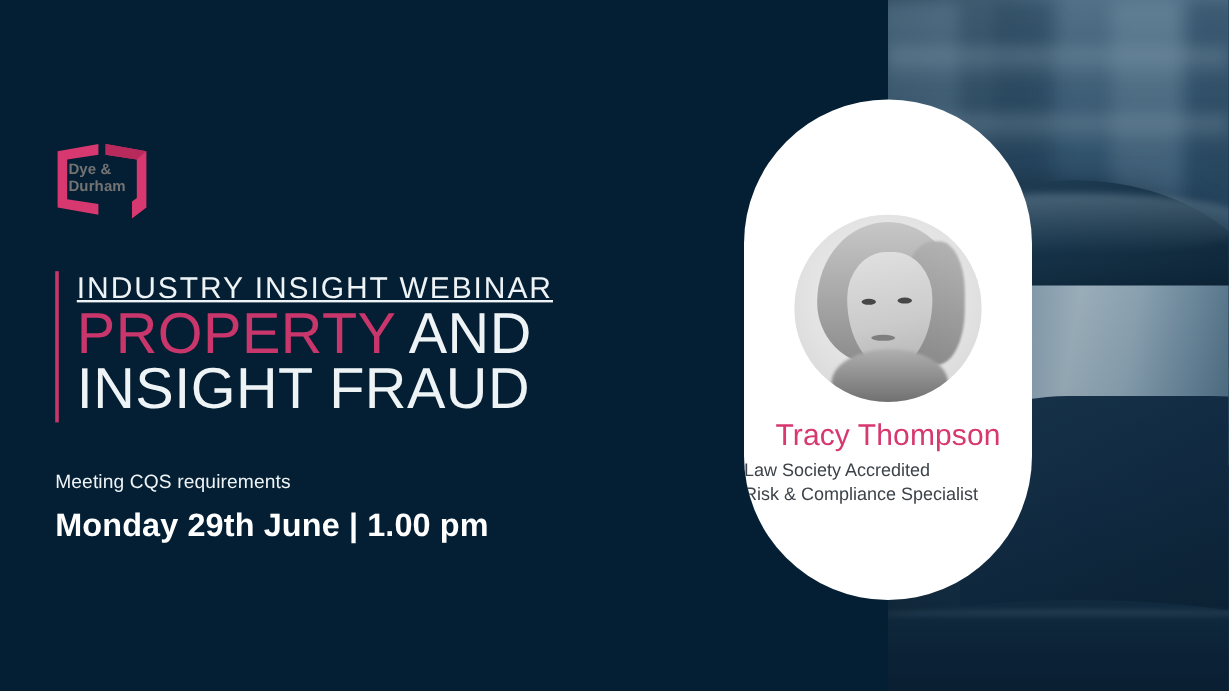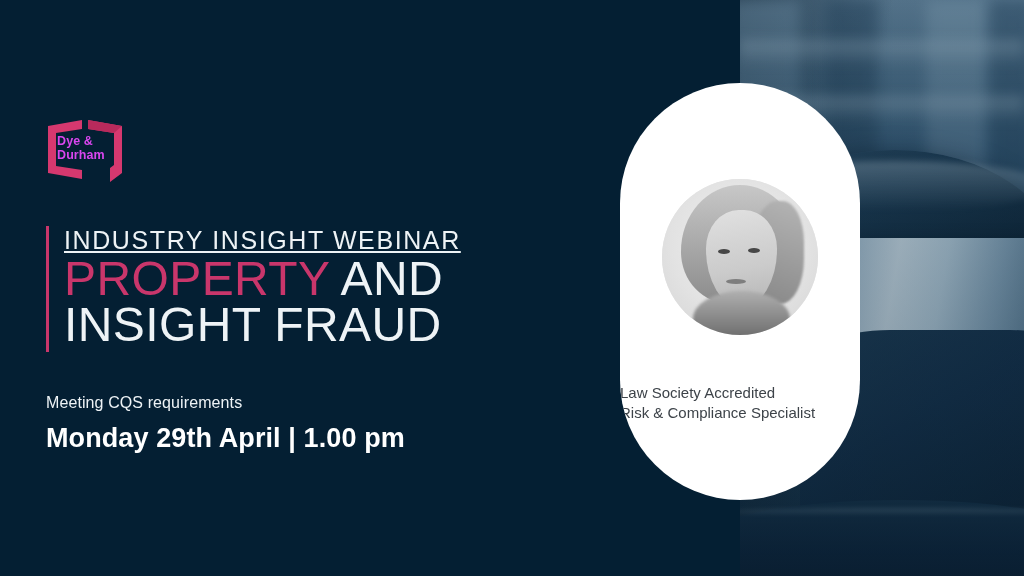--- a/index.html
+++ b/index.html
@@ -94,21 +94,21 @@
     background:linear-gradient(180deg,rgba(8,28,44,.10) 0%,rgba(8,28,44,.30) 70%,rgba(6,24,38,.45) 100%);
   }
 
   
   .logo {
     position:absolute; left:46px; top:118px; width:78px; height:66px;
   }
   .logo-mark { position:absolute; inset:0; }
   .logo-text {
     position:absolute; left:11px; top:16px; width:40px;
-    color:#d946ef; font-weight:bold; font-size:12.5px; line-height:14px;
+    color:#737373; font-weight:bold; font-size:12.5px; line-height:14px;
     letter-spacing:.1px;
   }
 
   .accent-bar {
     position:absolute; left:46px; top:226px; width:3px; height:126px;
     background:#c9366b;
   }
 
   .heading { position:absolute; left:64px; top:224px; width:470px; }
   .kicker {
@@ -210,35 +210,36 @@
   <div class="accent-bar"></div>
 
   <div class="heading">
     <div class="kicker">INDUSTRY INSIGHT WEBINAR</div>
     <div class="title"><span class="hl">PROPERTY</span><span> AND</span></div>
     <div class="title">INSIGHT FRAUD</div>
   </div>
 
   <div class="subtitle">
     <div class="sub-1">Meeting CQS requirements</div>
-    <div class="sub-2">Monday 29th April | 1.00 pm</div>
+    <div class="sub-2">Monday 29th June | 1.00 pm</div>
   </div>
 
   <div class="speaker-card">
     <div class="avatar">
       <div class="avatar-img">
         <div class="av-bg"></div>
         <div class="av-hair"></div>
         <div class="av-hair-r"></div>
         <div class="av-face"></div>
         <div class="av-eye l"></div>
         <div class="av-eye r"></div>
         <div class="av-mouth"></div>
         <div class="av-shadow"></div>
       </div>
     </div>
+    <div class="speaker-name">Tracy Thompson</div>
     <div class="speaker-role">
       <div>Law Society Accredited</div>
       <div>Risk &amp; Compliance Specialist</div>
     </div>
   </div>
 
 </div>
 
 </body></html>

